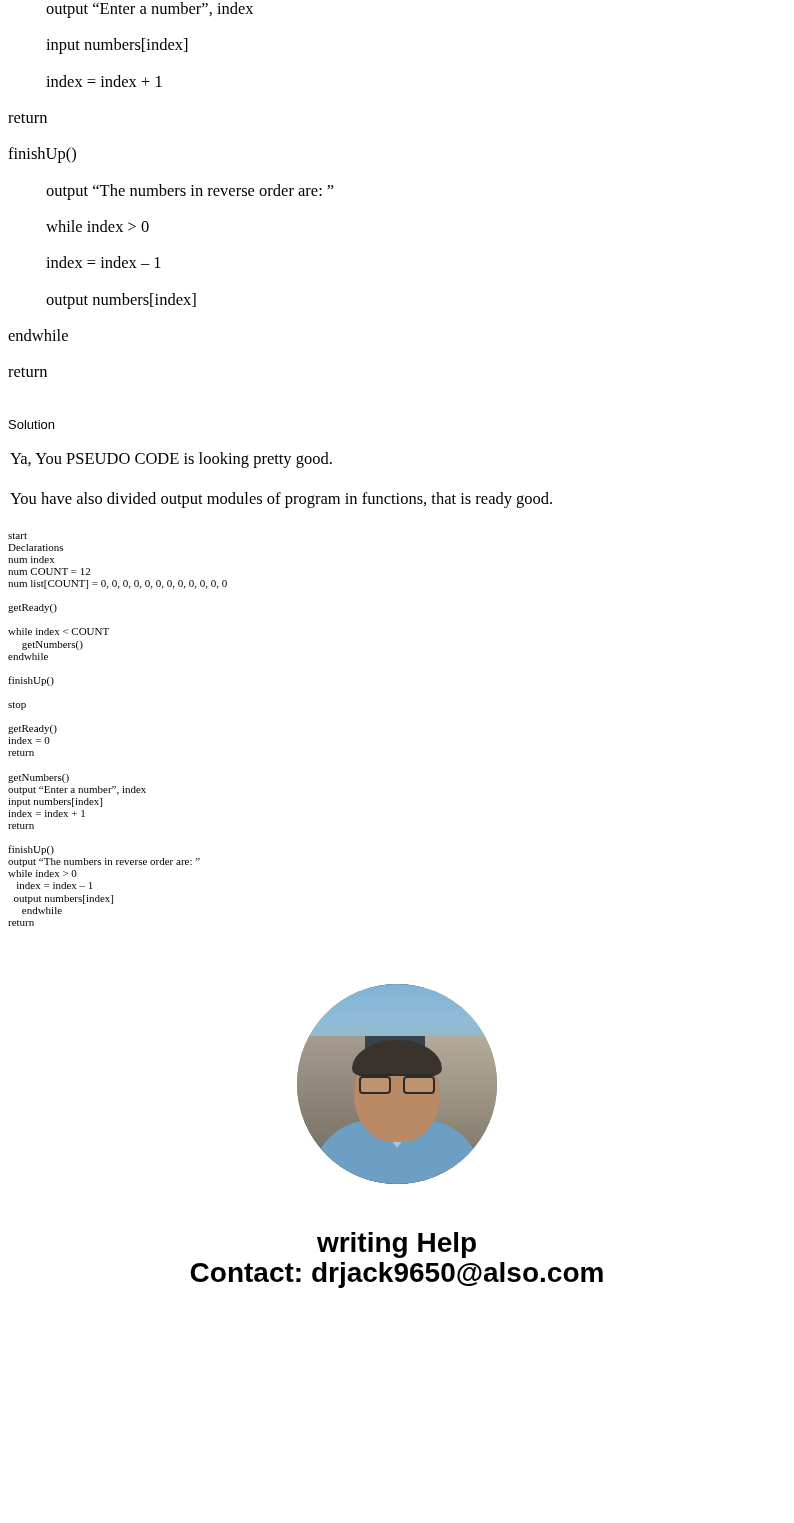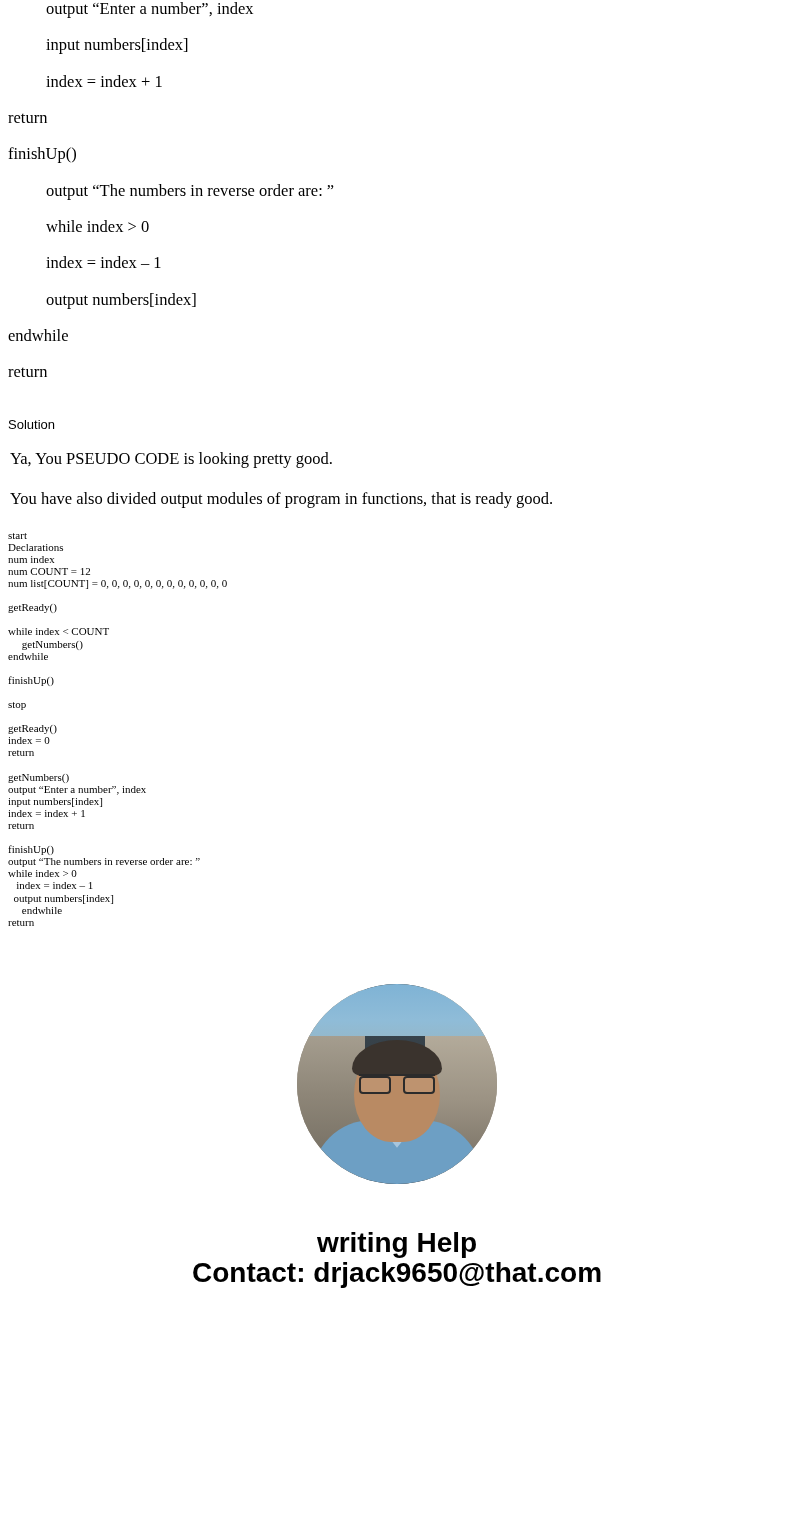--- a/index.html
+++ b/index.html
@@ -238,16 +238,16 @@
       <div class="neck"></div>
       <div class="collar"></div>
       <div class="head"></div>
       <div class="hair"></div>
       <div class="glasses"></div>
     </div>
   </div>
 
   <div class="promo">
     <span class="line2">writing Help</span>
-    <span class="line2">Contact: drjack9650@that.com</span>
+    <span class="line2">Contact: drjack9650@also.com</span>
   </div>
 
 </div>
 
 </body></html>

